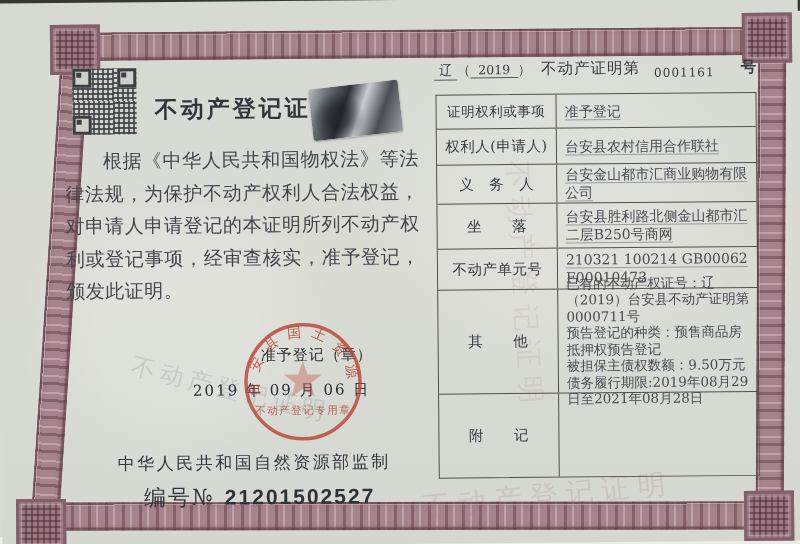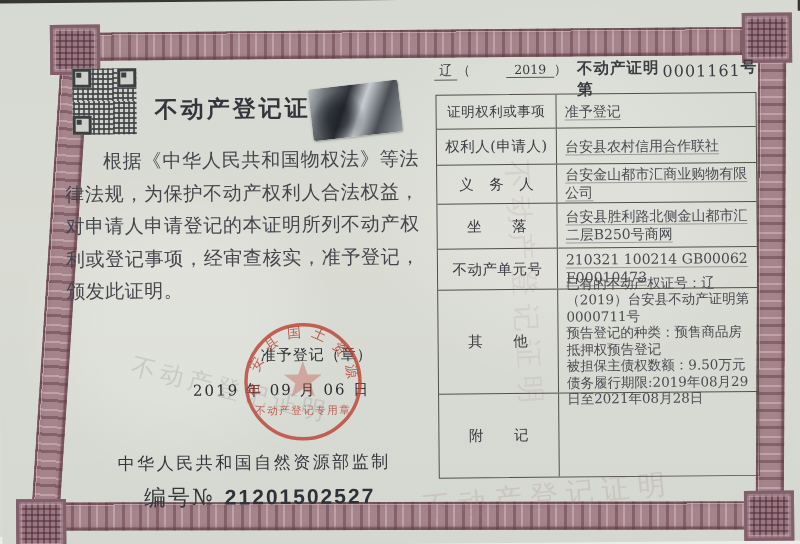--- a/index.html
+++ b/index.html
@@ -49,24 +49,24 @@
   .issuer{position:absolute;left:116px;top:450px;font-size:17px;color:#35353c;letter-spacing:2.5px;z-index:3;}
   .serial{position:absolute;left:142px;top:481px;z-index:3;display:flex;align-items:baseline;gap:10px;}
   .serial-label{font-size:22px;color:#35353c;letter-spacing:2px;}
   .serial-no{font-family:"Liberation Sans","DejaVu Sans",sans-serif;font-weight:700;font-size:21px;
              color:#2f3138;letter-spacing:2px;}
   
   .hdr{position:absolute;left:436px;top:60px;width:322px;display:flex;align-items:baseline;color:#3b3b42;}
   .u{border-bottom:1px solid #5a5a55;}
   .hdr .prov{font-size:13px;padding:0 5px;}
   .hdr .paren{font-size:13px;}
-  .hdr .year{font-size:12.5px;padding:0 8px;margin-left:36px;}
+  .hdr .year{font-size:12.5px;padding:0 8px;}
   .hdr .county{font-size:13px;padding:0 12px;margin-left:12px;}
-  .hdr .certlbl{font-size:15.5px;font-weight:700;margin-left:10px;letter-spacing:1px;}
-  .hdr .certno{font-size:16px;letter-spacing:1px;margin-left:0;position:relative;top:4px;}
+  .hdr .certlbl{font-size:15.5px;font-weight:400;margin-left:10px;letter-spacing:1px;}
+  .hdr .certno{font-size:12px;letter-spacing:1px;margin-left:14px;position:relative;top:4px;}
   .hdr .nosuf{font-size:15.5px;font-weight:700;margin-left:auto;}
   .tbl{position:absolute;left:437px;top:95px;width:319px;height:382px;border:1.4px solid #514f48;
        display:flex;flex-direction:column;}
   .row{display:flex;border-bottom:1px solid #514f48;}
   .row:last-child{border-bottom:none;}
   .row:nth-child(1){height:33px;}
   .row:nth-child(2){height:35px;}
   .row:nth-child(3){height:38px;}
   .row:nth-child(4){height:44px;}
   .row:nth-child(5){height:40px;}

